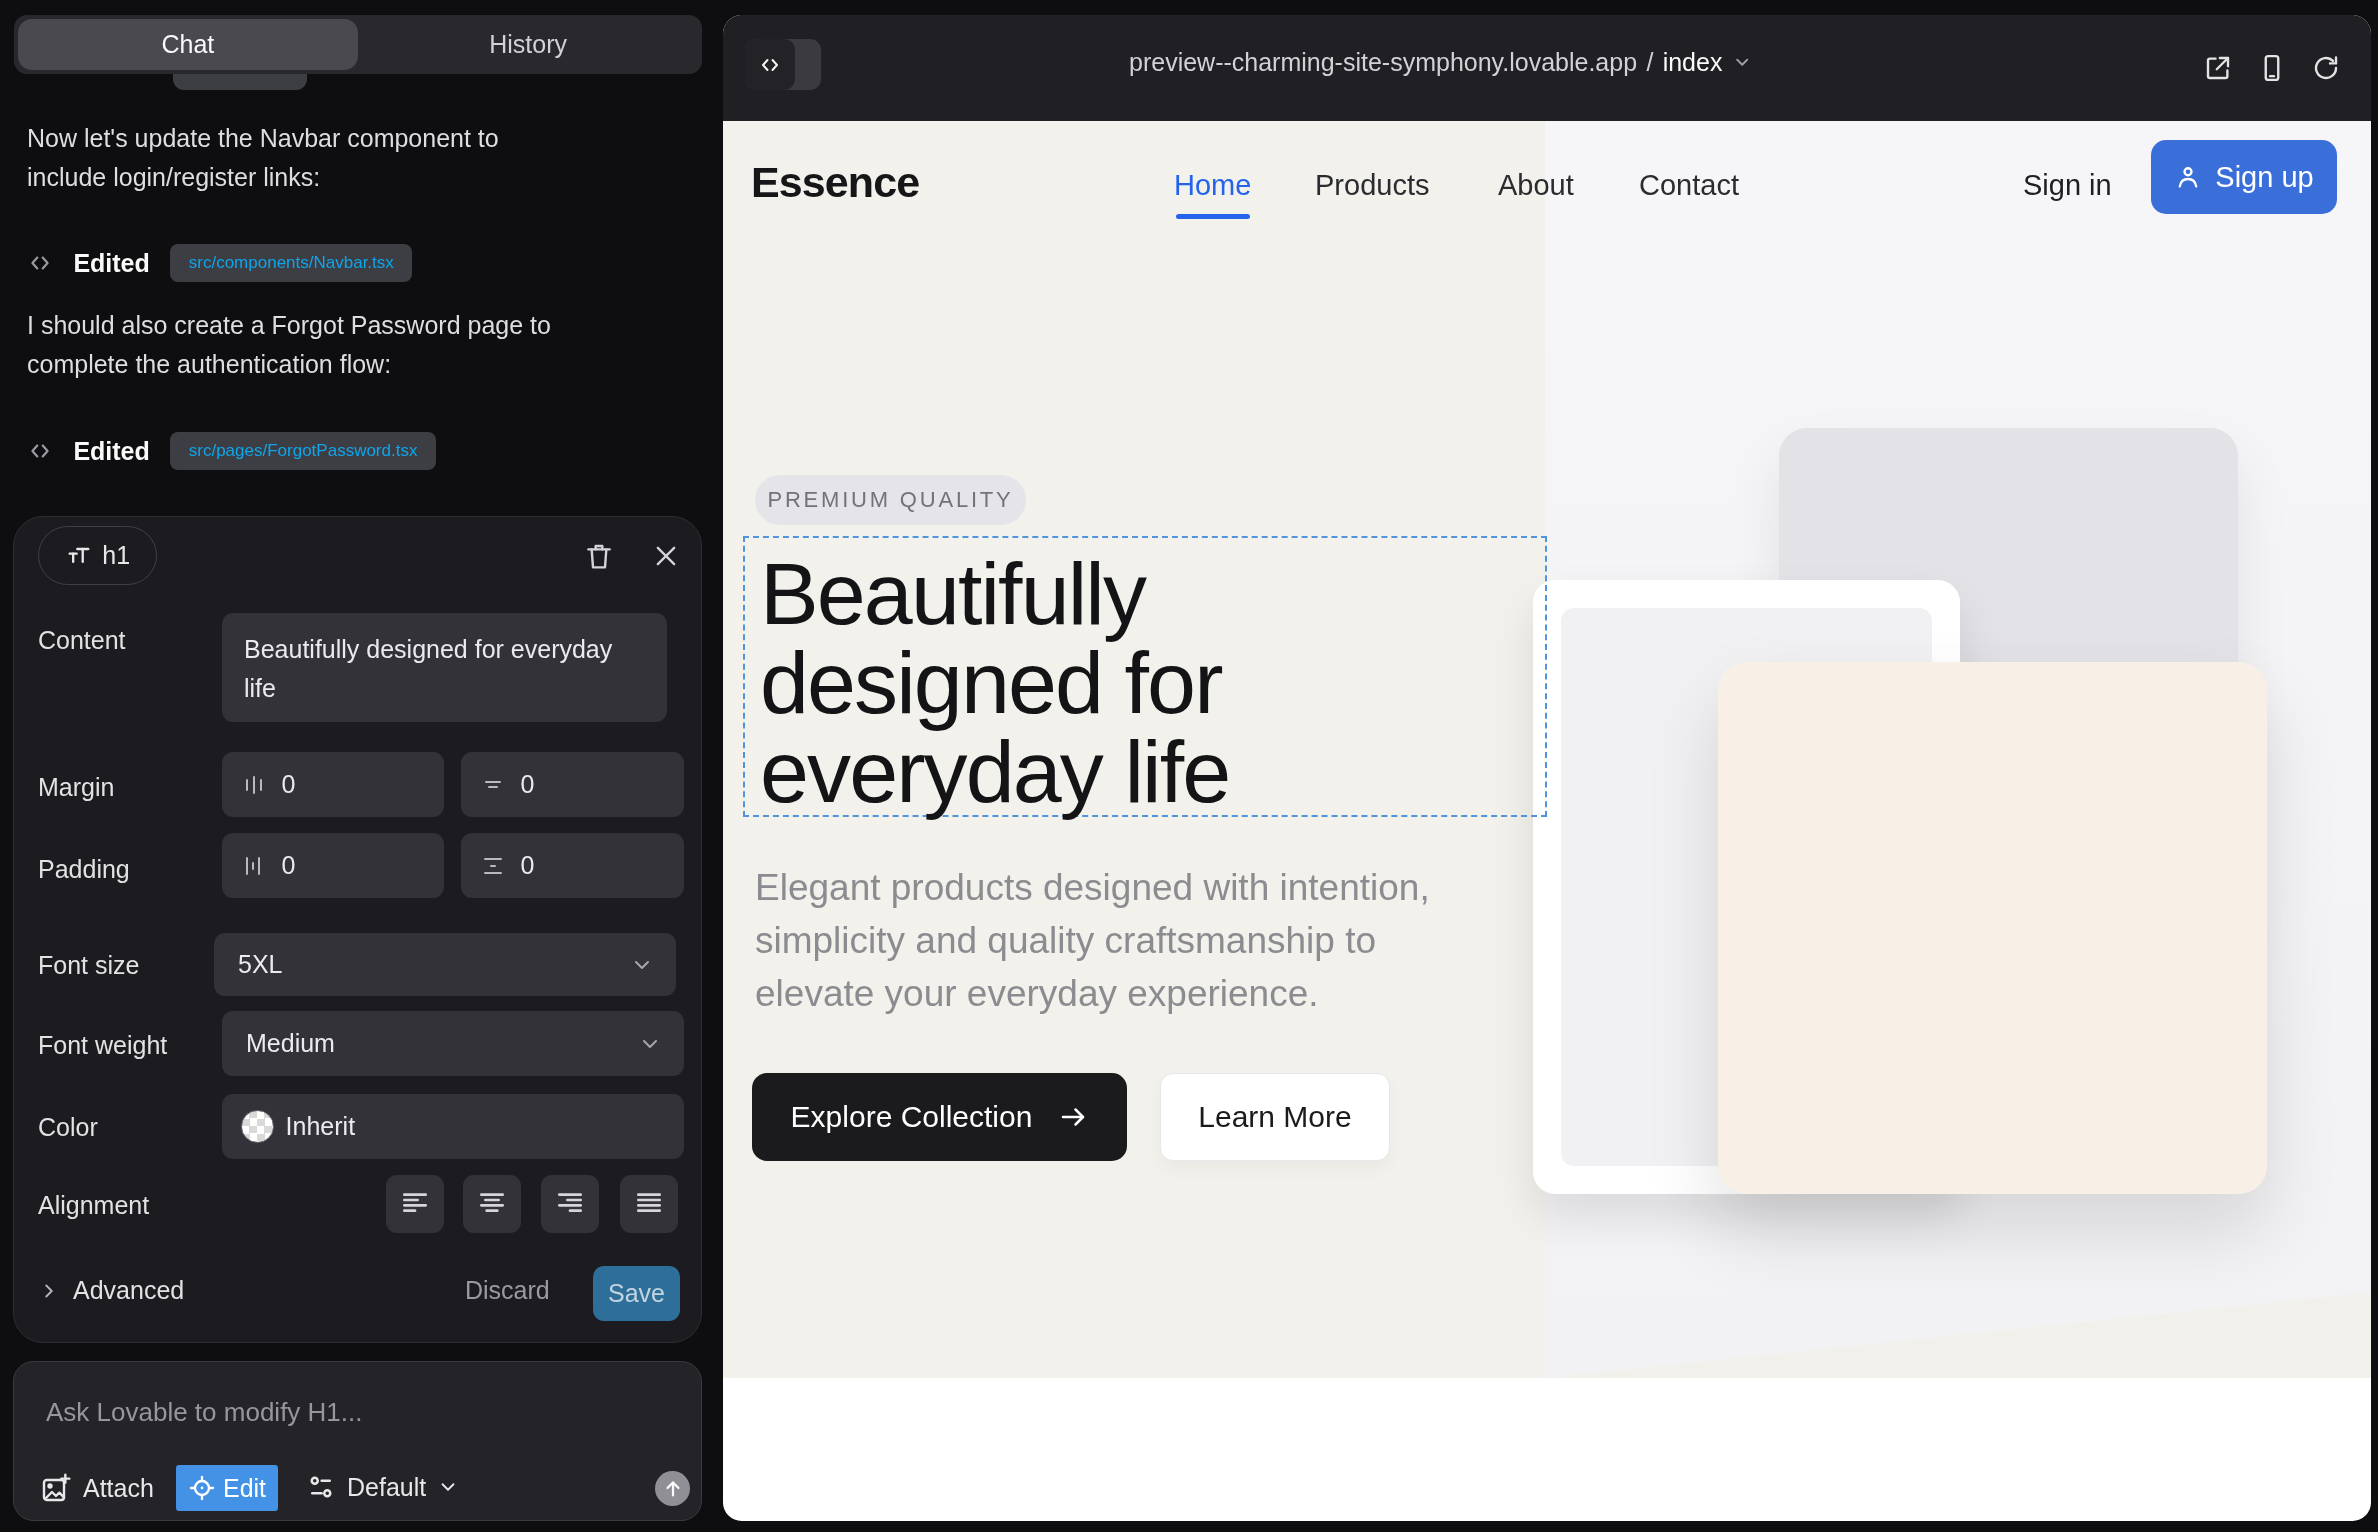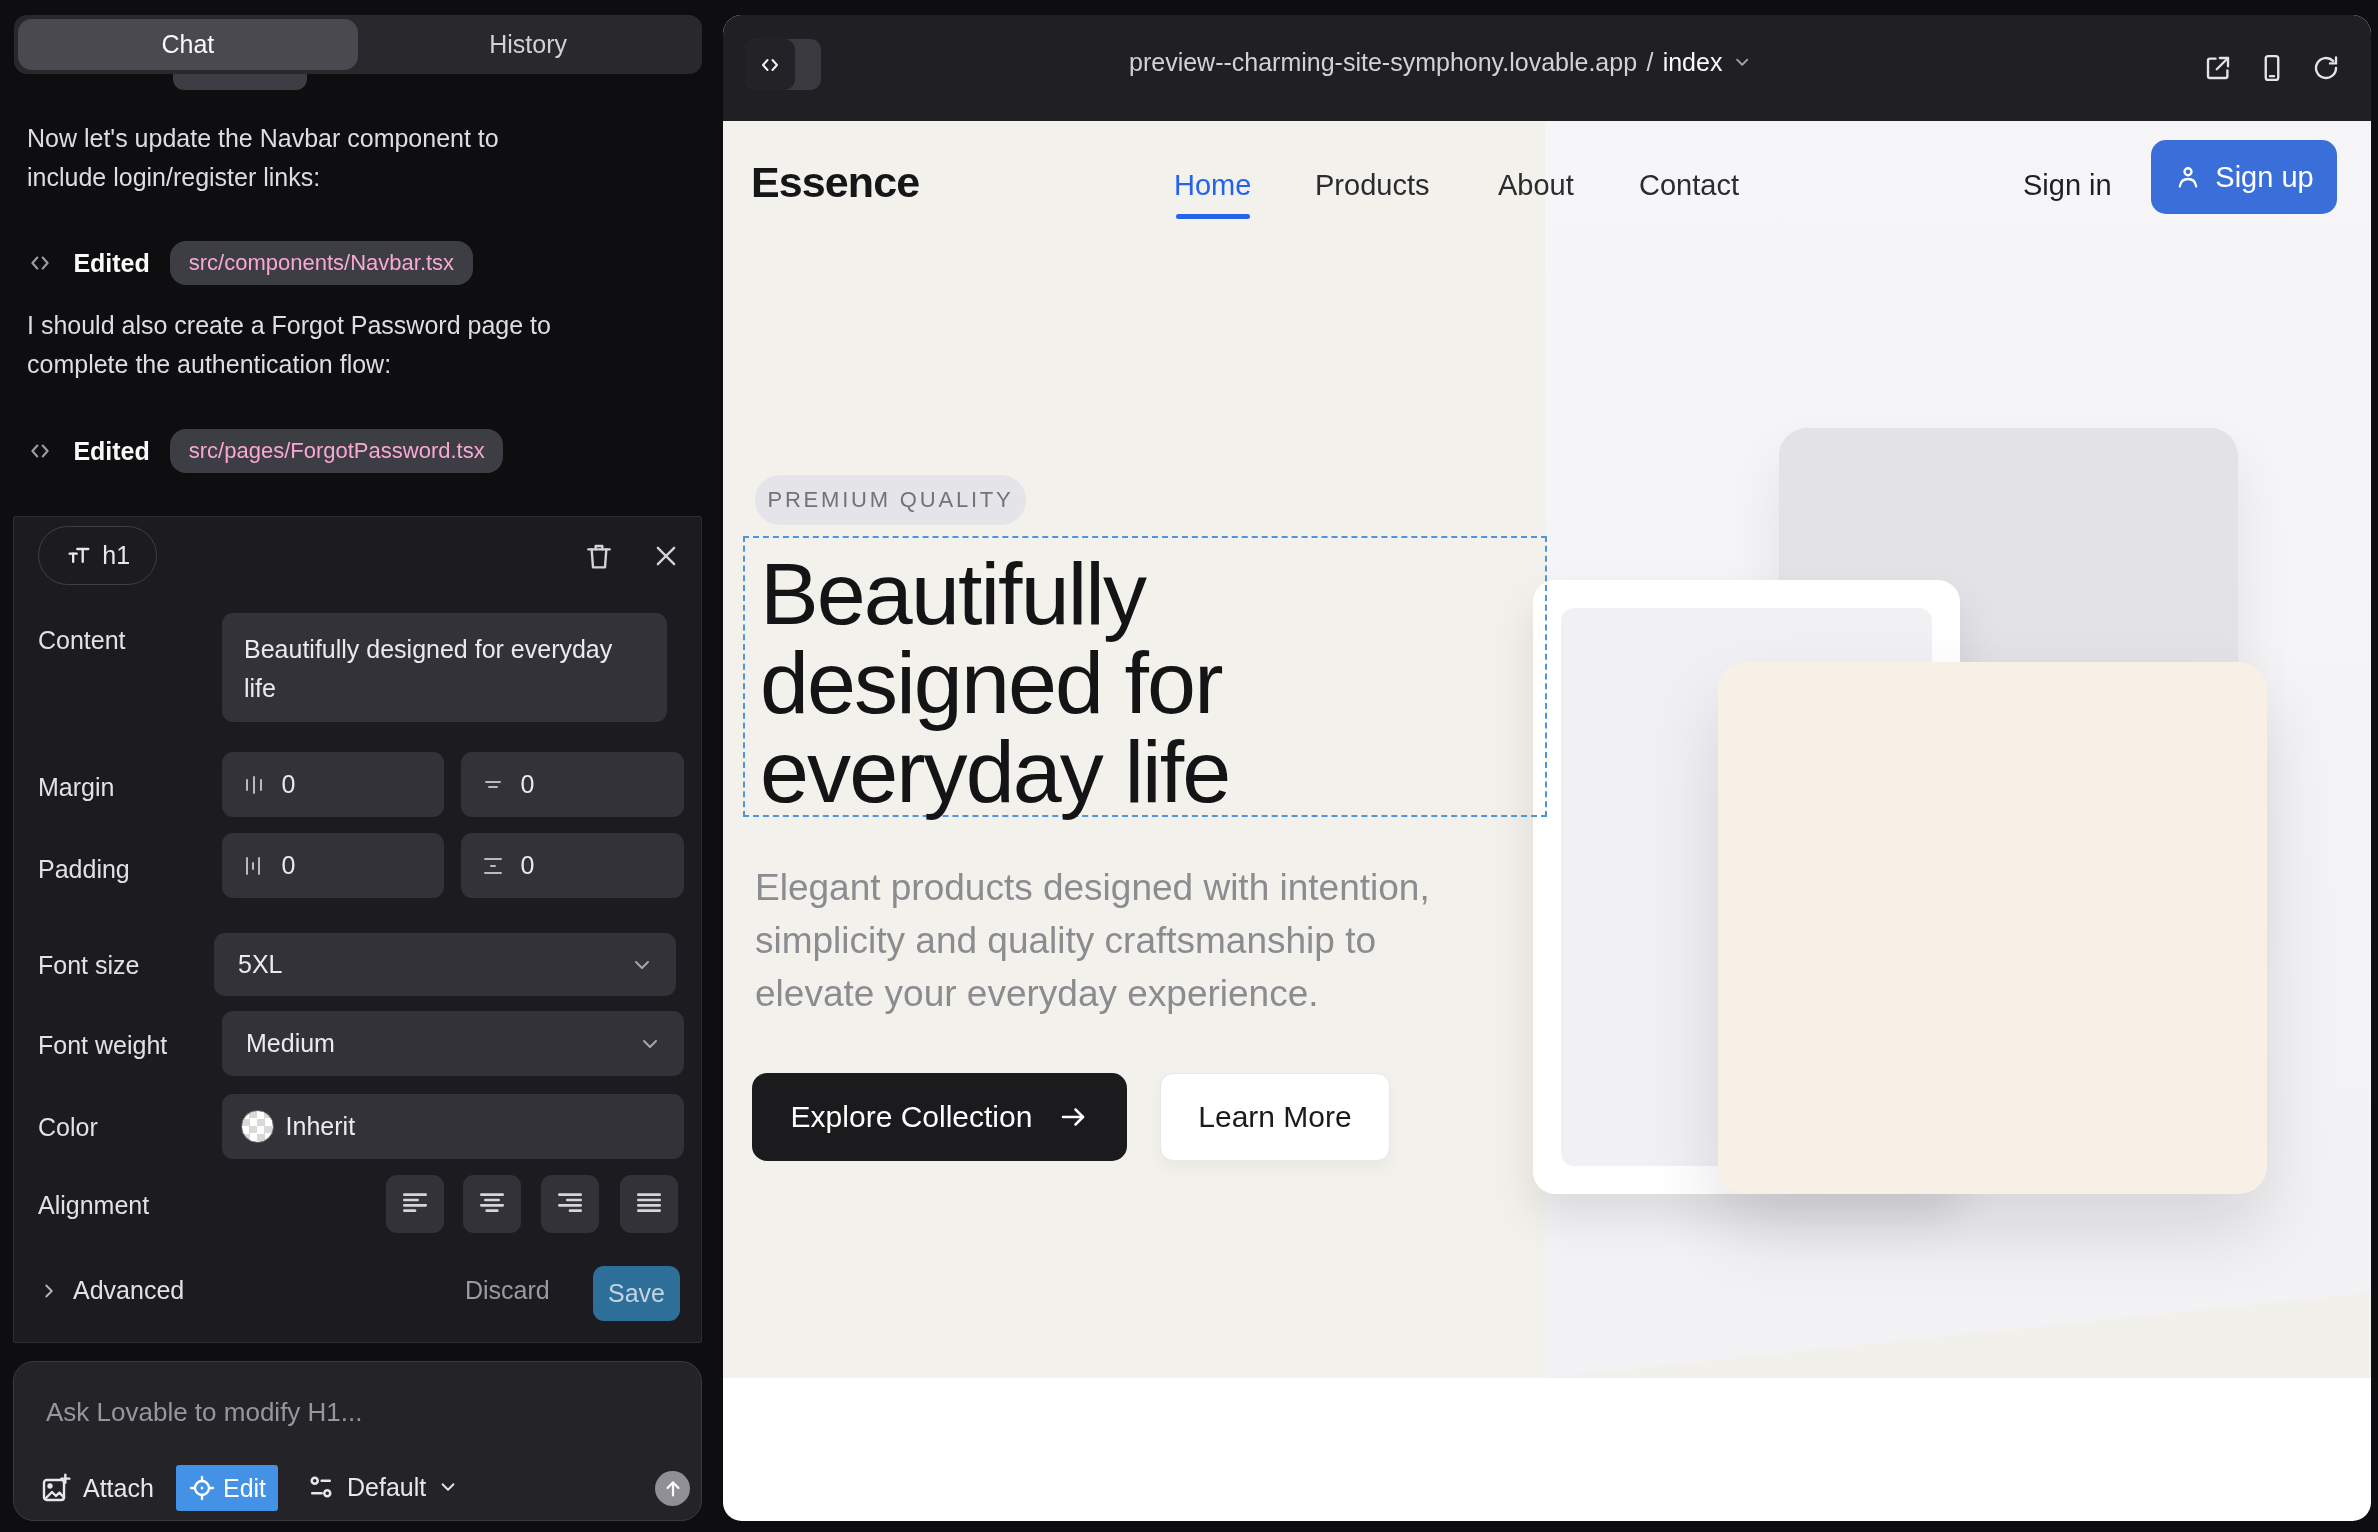--- a/index.html
+++ b/index.html
@@ -10,24 +10,24 @@
 
   
   .tabbar { left:14px; top:15px; width:688px; height:59px; background:#28282d; border-radius:13px; padding:3.7px; display:flex; }
   .tab { flex:1; display:flex; align-items:center; justify-content:center; border-radius:14px; font-size:25px; color:#d2d2d6; }
   .tab.active { background:#49494f; color:#fafafa; }
   .clipped-pill { left:173px; top:74px; width:134px; height:16px; background:#3d3d44; border-radius:0 0 11px 11px; }
   .msg { left:27px; color:#dedee1; font-size:25px; line-height:39px; }
   .edited-row { left:27px; height:52px; display:flex; align-items:center; gap:20.4px; }
   .edited-label { font-size:25px; font-weight:bold; color:#fafafa; }
   .code-ic { color:#9b9ba3; }
-  .file-chip { background:#3d3d44; border-radius:16px; padding:9.3px 18.6px; font-size:22px; color:#f9a8d4; white-space:nowrap; }
+  .file-chip { background:#3d3d44; border-radius:8px; padding:9.3px 18.6px; font-size:17px; color:#0ea5e9; white-space:nowrap; }
 
   
-  .panel { left:13px; top:516px; width:689px; height:827px; background:#1c1c20; border:1.9px solid #2d2d33; border-radius:2px; }
+  .panel { left:13px; top:516px; width:689px; height:827px; background:#1c1c20; border:1.9px solid #2d2d33; border-radius:30px; }
   .tag-badge { left:24px; top:9.3px; width:119px; height:59px; border:1.9px solid #3f3f46; border-radius:927px; display:flex; align-items:center; justify-content:center; gap:9.3px; color:#e8e8ea; font-size:25px; }
   .icon-btn { width:41px; height:41px; display:flex; align-items:center; justify-content:center; color:#d4d4d8; }
   .flabel { left:24px; font-size:25px; color:#e2e2e5; font-weight:500; }
   .field { background:#323238; border-radius:11px; color:#ebebee; font-size:25px; display:flex; align-items:center; }
   .num-field { gap:15px; padding-left:20.4px; color:#ebebee; }
   .num-field .fic { color:#b9b9c0; }
   .select { justify-content:space-between; padding:0 22px 0 24px; }
   .select .chev { color:#a6a6ad; }
   .swatch { width:33px; height:33px; border-radius:50%; border:0.9px solid #6b6b72;
             background: conic-gradient(#d9d9d9 25%, #fff 0 50%, #d9d9d9 0 75%, #fff 0); background-size:15px 15px; }

